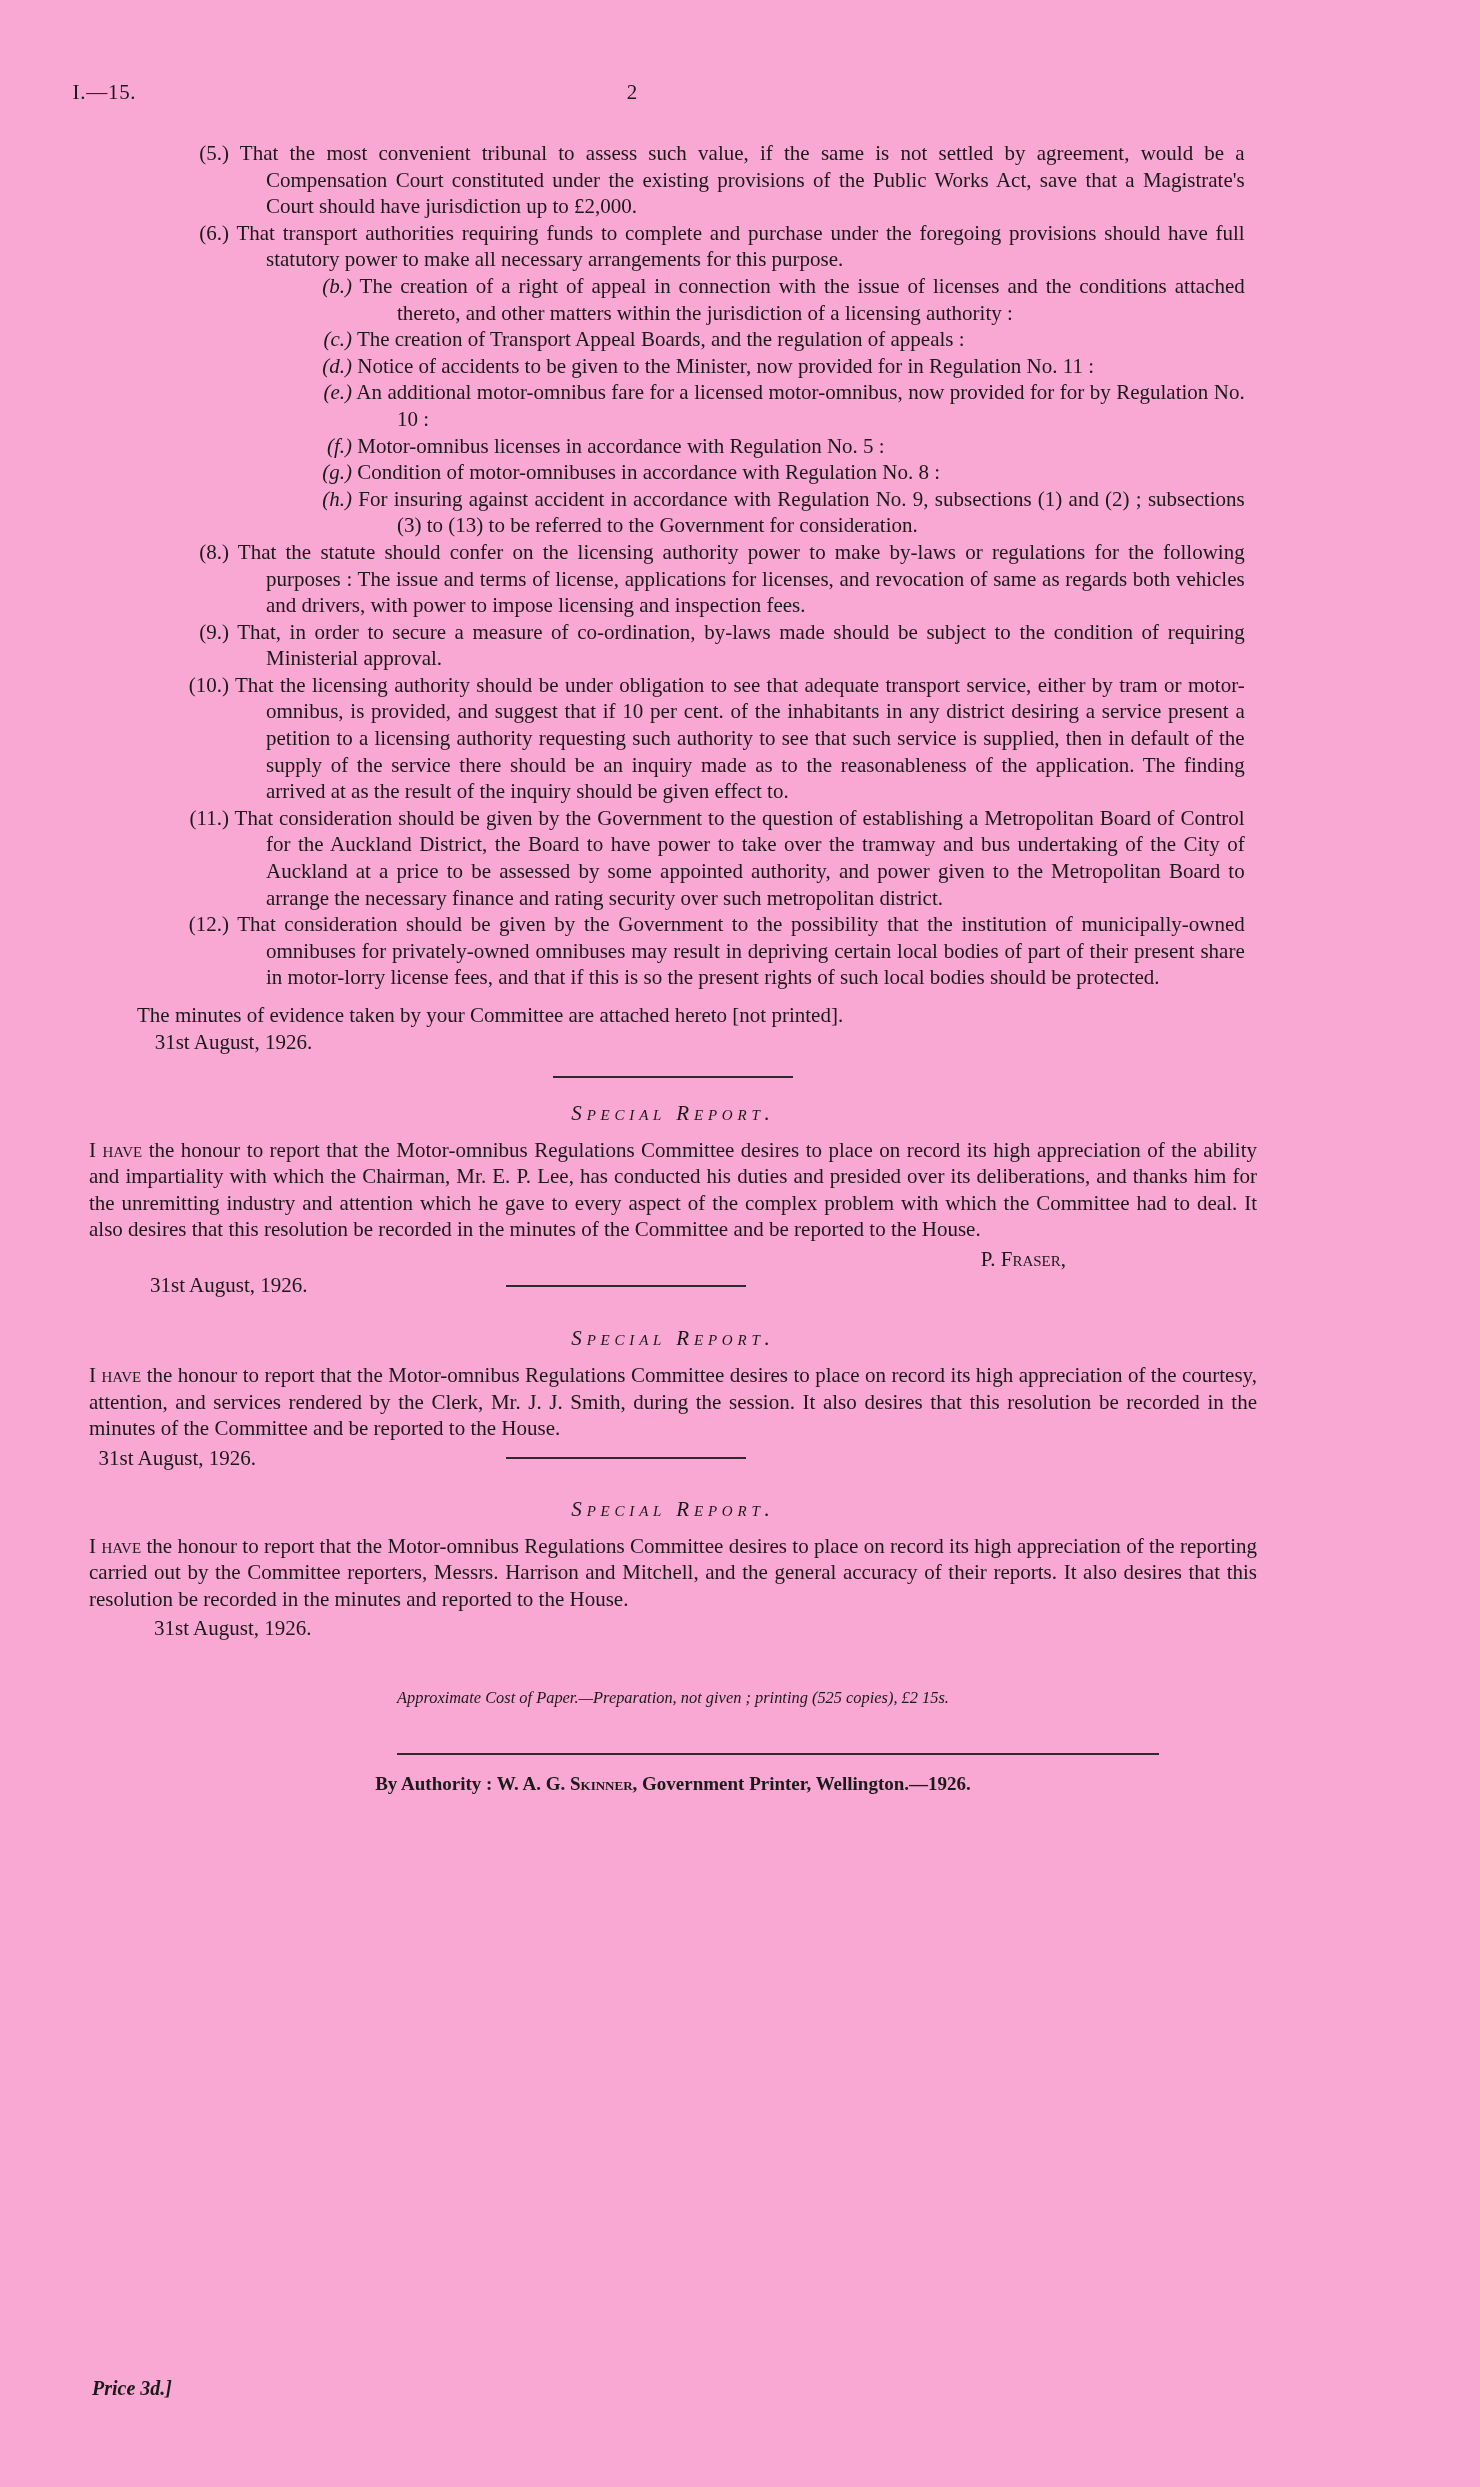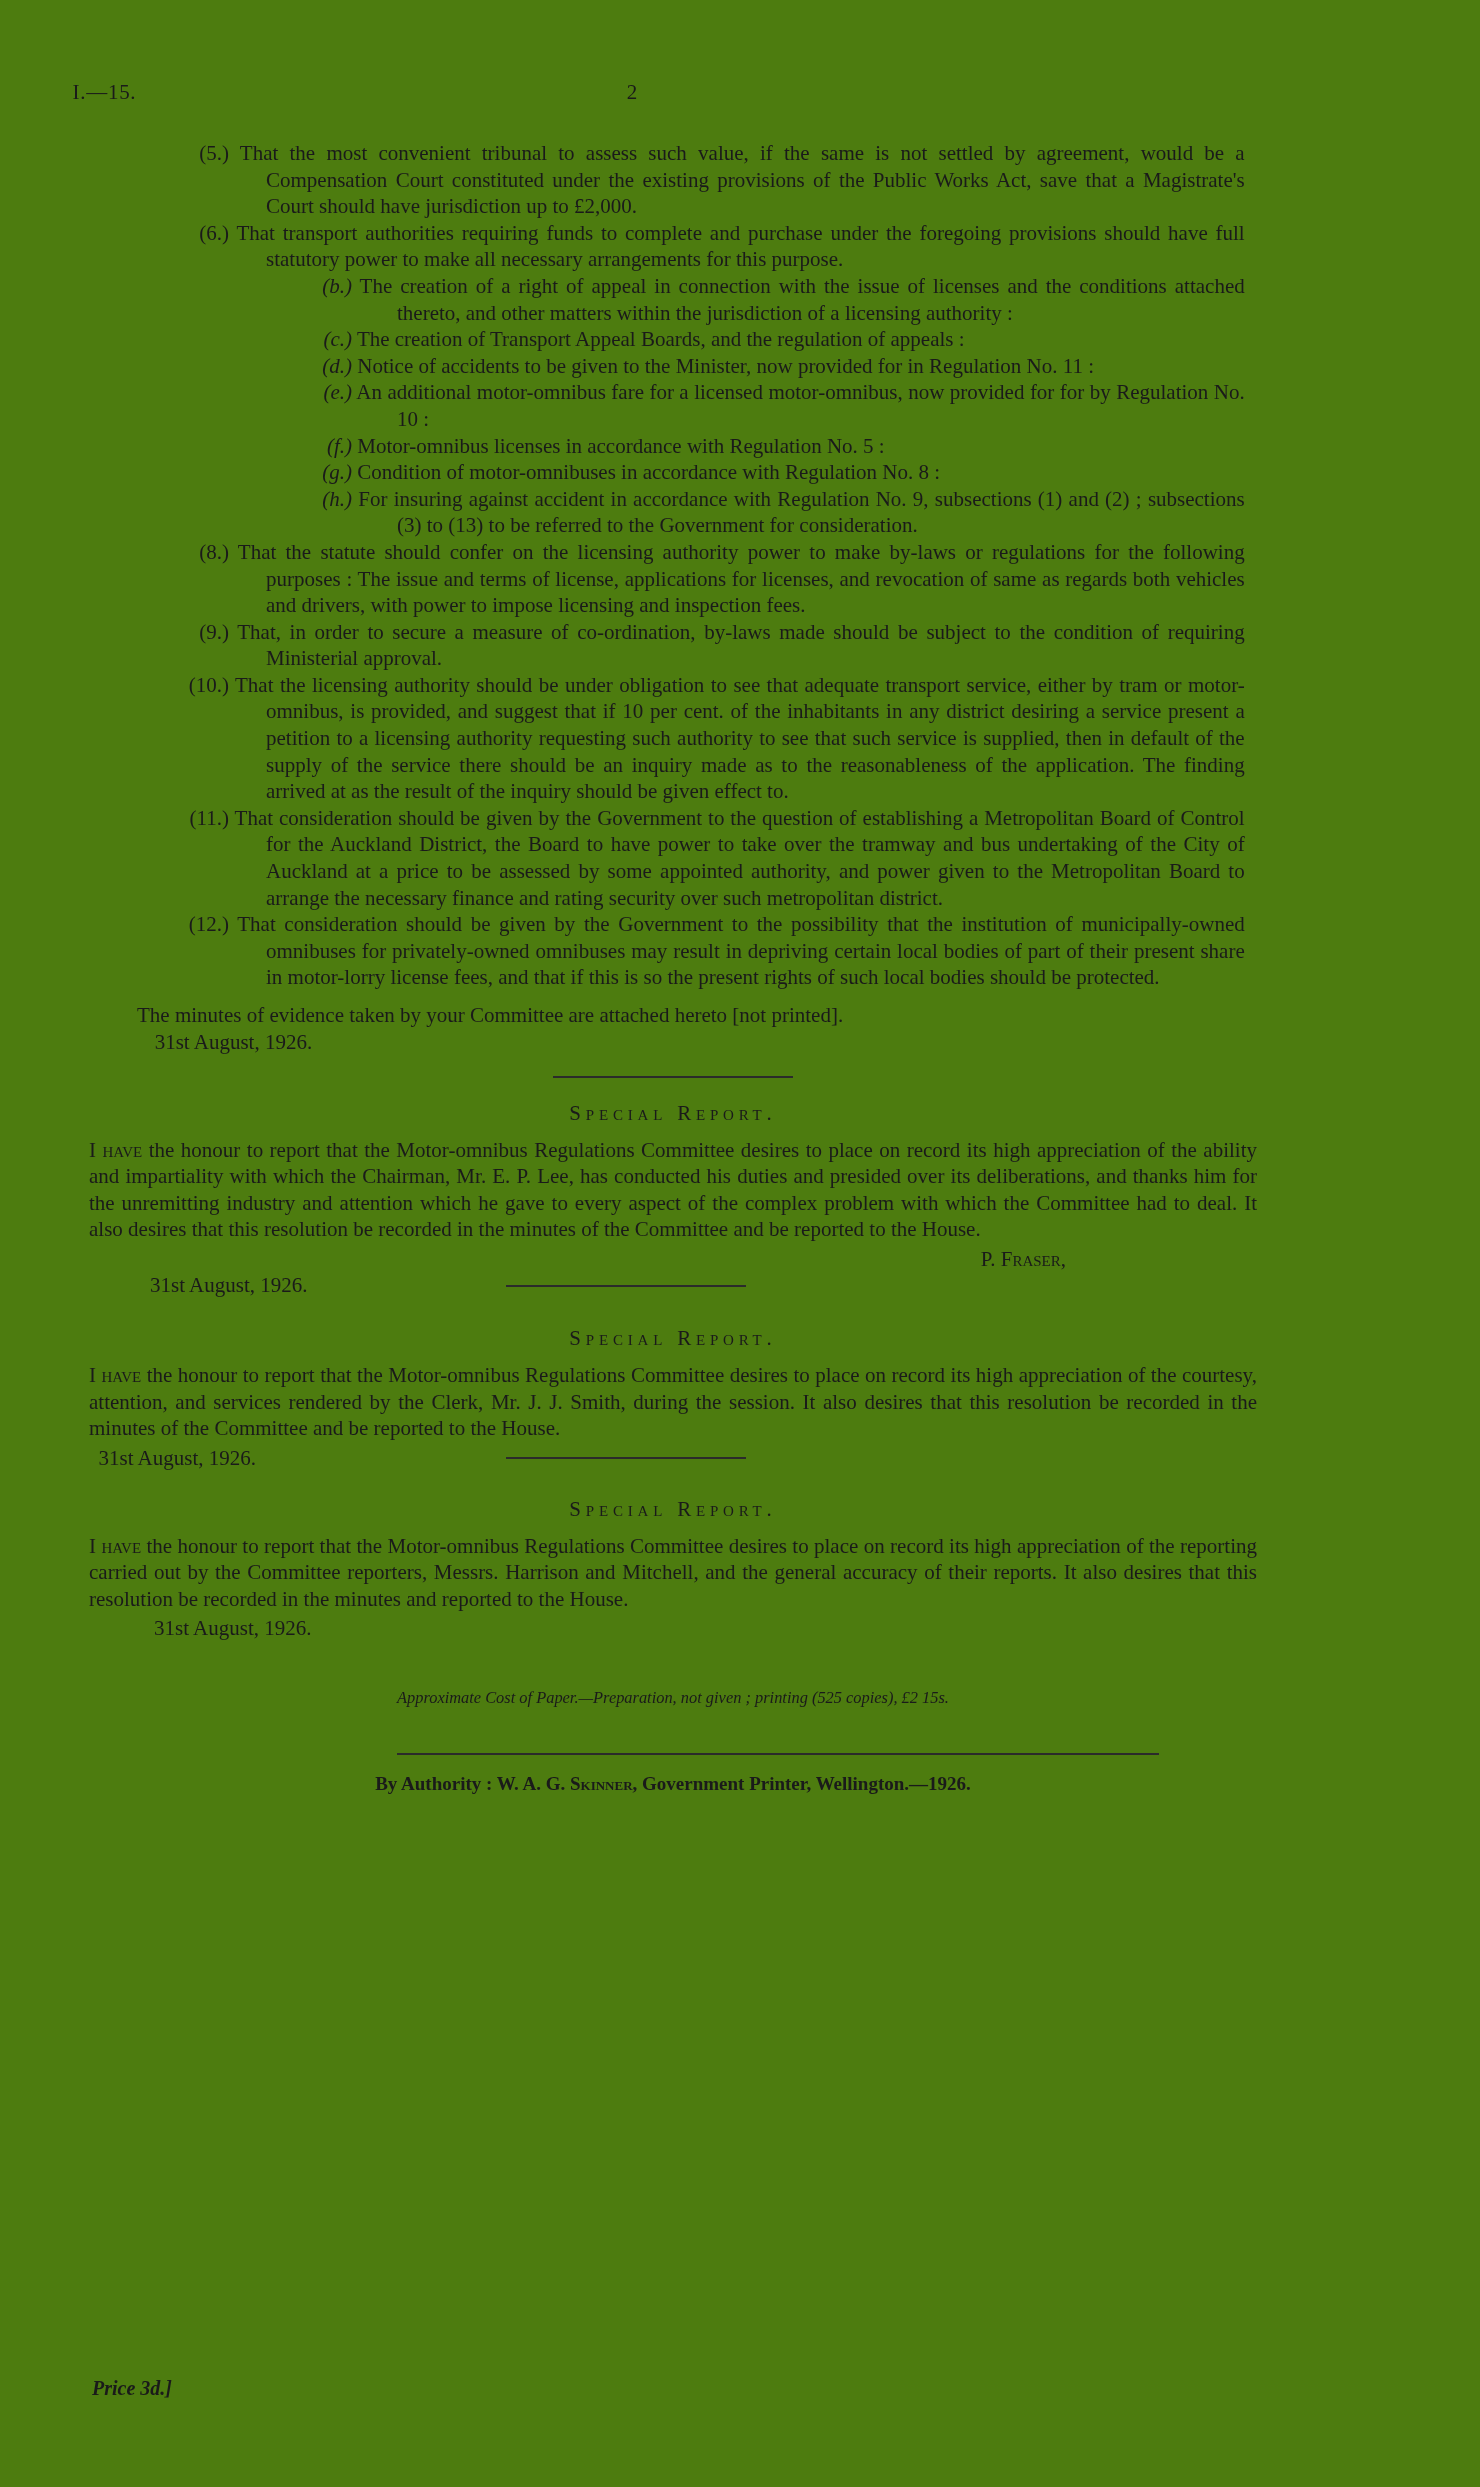--- a/index.html
+++ b/index.html
@@ -1,19 +1,19 @@
 <!DOCTYPE html>
 <html style="font-size:11px"><head>
 <meta charset="utf-8">
 <style>
   * { margin:0; padding:0; box-sizing:border-box; }
   html, body { background:#d8d6d0; }
   .page {
     width:1481px; height:2487px; position:relative;
-    background:#4d7c0f; color:#1a1a1a;
+    background:#f9a8d4; color:#1a1a1a;
     font-family:"Liberation Serif","DejaVu Serif",serif;
     overflow:hidden;
   }
   .content { position:absolute; left:89px; top:80px; width:1168px; }
 
   .hdr { position:relative; height:30px; font-size:21px; }
   .paper-num { position:absolute; left:-16.4px; top:0; letter-spacing:0.7px; }
   .pg-num { position:absolute; left:0; right:82px; text-align:center; }
 
   .main { margin:30px 12.3px 0 48px; font-size:21px; line-height:26.6px; }
@@ -21,21 +21,21 @@
   .item { padding-left:129px; text-indent:-94px; }
   .item .num { display:inline-block; width:57px; text-align:right; text-indent:0; }
   .subitem { padding-left:260px; text-indent:-90px; }
   .subitem .num { display:inline-block; width:45px; text-align:right; text-indent:0; font-style:italic; }
   .closing { text-align:left !important;margin-top:11px; }
   .date-line { padding-left:17.7px; text-align:left !important; }
 
   .sep-rule { width:240px; border-top:2px solid #2b2b2b; margin:20.4px auto 0; }
 
   .report-heading { margin-top:23px; text-align:center; font-size:21px;
-    font-variant:small-caps; letter-spacing:4.8px; }
+    font-variant:small-caps; letter-spacing:4.8px;font-style:italic; }
   .report-body { margin-top:11px; font-size:21px; line-height:26.6px; text-align:justify; }
   .sc { font-variant:small-caps; }
 
   .sig-name { margin-top:2.7px; text-align:right; padding-right:191px; font-size:21px; line-height:26.6px; }
   .sig-row { position:relative; font-size:21px; line-height:26.6px; height:31px; }
   .sig-role { text-align:right; padding-right:59px; }
   .sig-date { position:absolute; left:61px; top:0; }
   .rule-mid { position:absolute; left:46%; transform:translateX(-50%); top:12.3px;
     width:240px; border-top:2px solid #2b2b2b; }
 

